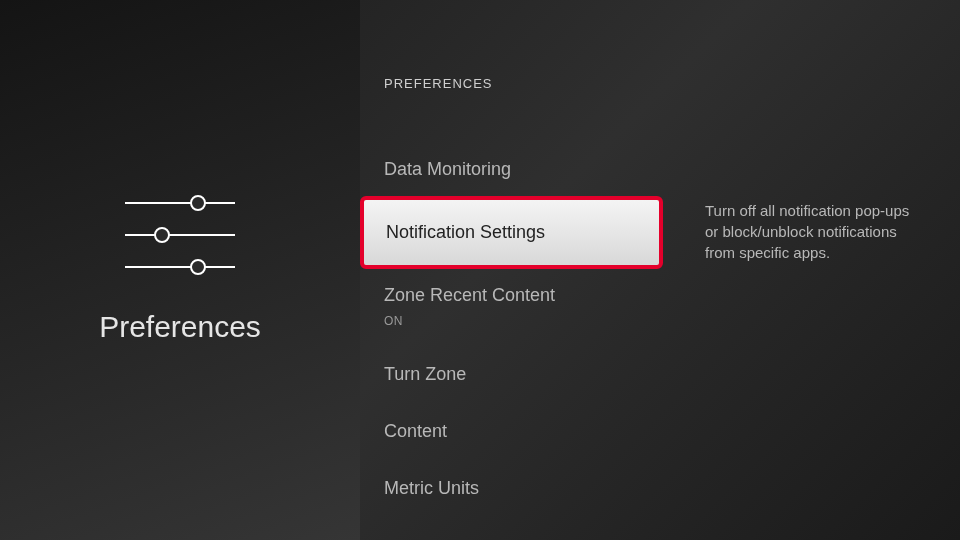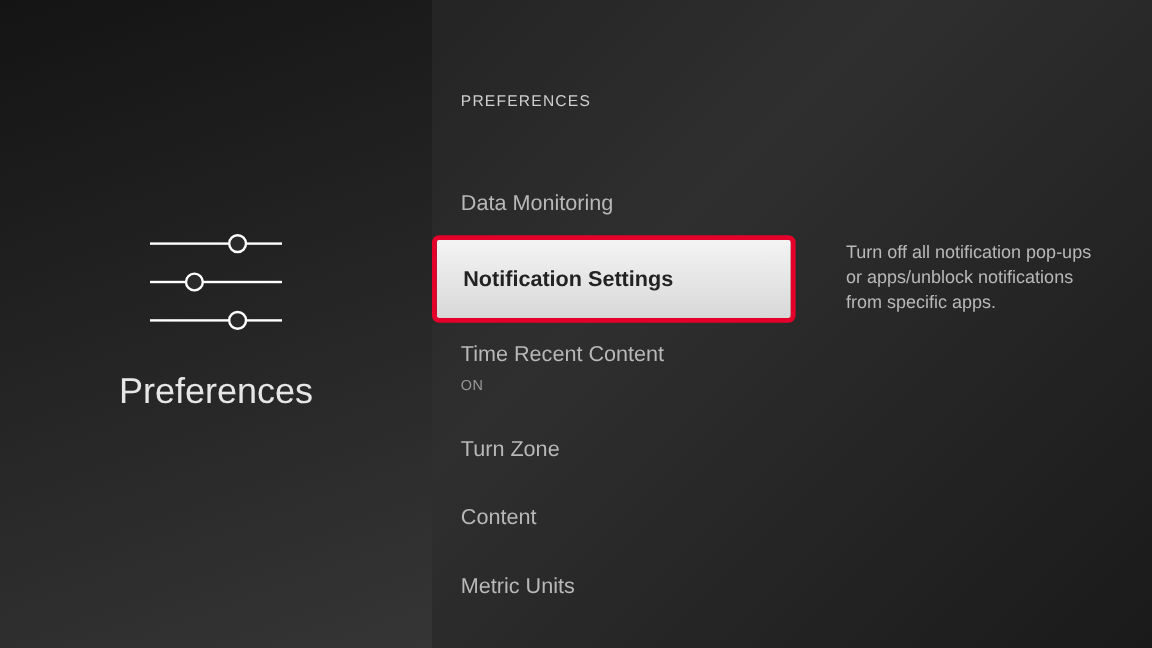--- a/index.html
+++ b/index.html
@@ -72,21 +72,21 @@
     margin-top: 8px;
     letter-spacing: 0.5px;
   }
   .menu-item.selected {
     background: linear-gradient(180deg, #f4f4f4 0%, #d8d8d8 100%);
     color: #222;
     border: 4px solid #e4002b;
     border-radius: 6px;
     margin: -2px 2px -2px 0;
     padding: 22px 22px;
-    font-weight: 700;
+    font-weight: 400;
   }
   .right-panel {
     flex: 1;
     height: 540px;
     padding: 200px 30px 0 40px;
   }
   .description {
     color: #b8b8b8;
     font-size: 15px;
     line-height: 1.4;
@@ -117,32 +117,32 @@
   <div class="menu-item">
     <div>Data Monitoring</div>
   </div>
 
   <div class="menu-item selected">
     <div>Notification Settings</div>
   </div>
 
 
   <div class="menu-item">
-    <div>Time Recent Content</div>
+    <div>Zone Recent Content</div>
     <div class="sub">ON</div>
   </div>
 
   <div class="menu-item">
     <div>Turn Zone</div>
   </div>
 
   <div class="menu-item">
     <div>Content</div>
   </div>
 
   <div class="menu-item">
     <div>Metric Units</div>
   </div>
 </div>
 
 <div class="right-panel">
-  <div class="description">Turn off all notification pop-ups or apps/unblock notifications from specific apps.</div>
+  <div class="description">Turn off all notification pop-ups or block/unblock notifications from specific apps.</div>
 </div>
 
 </body></html>

